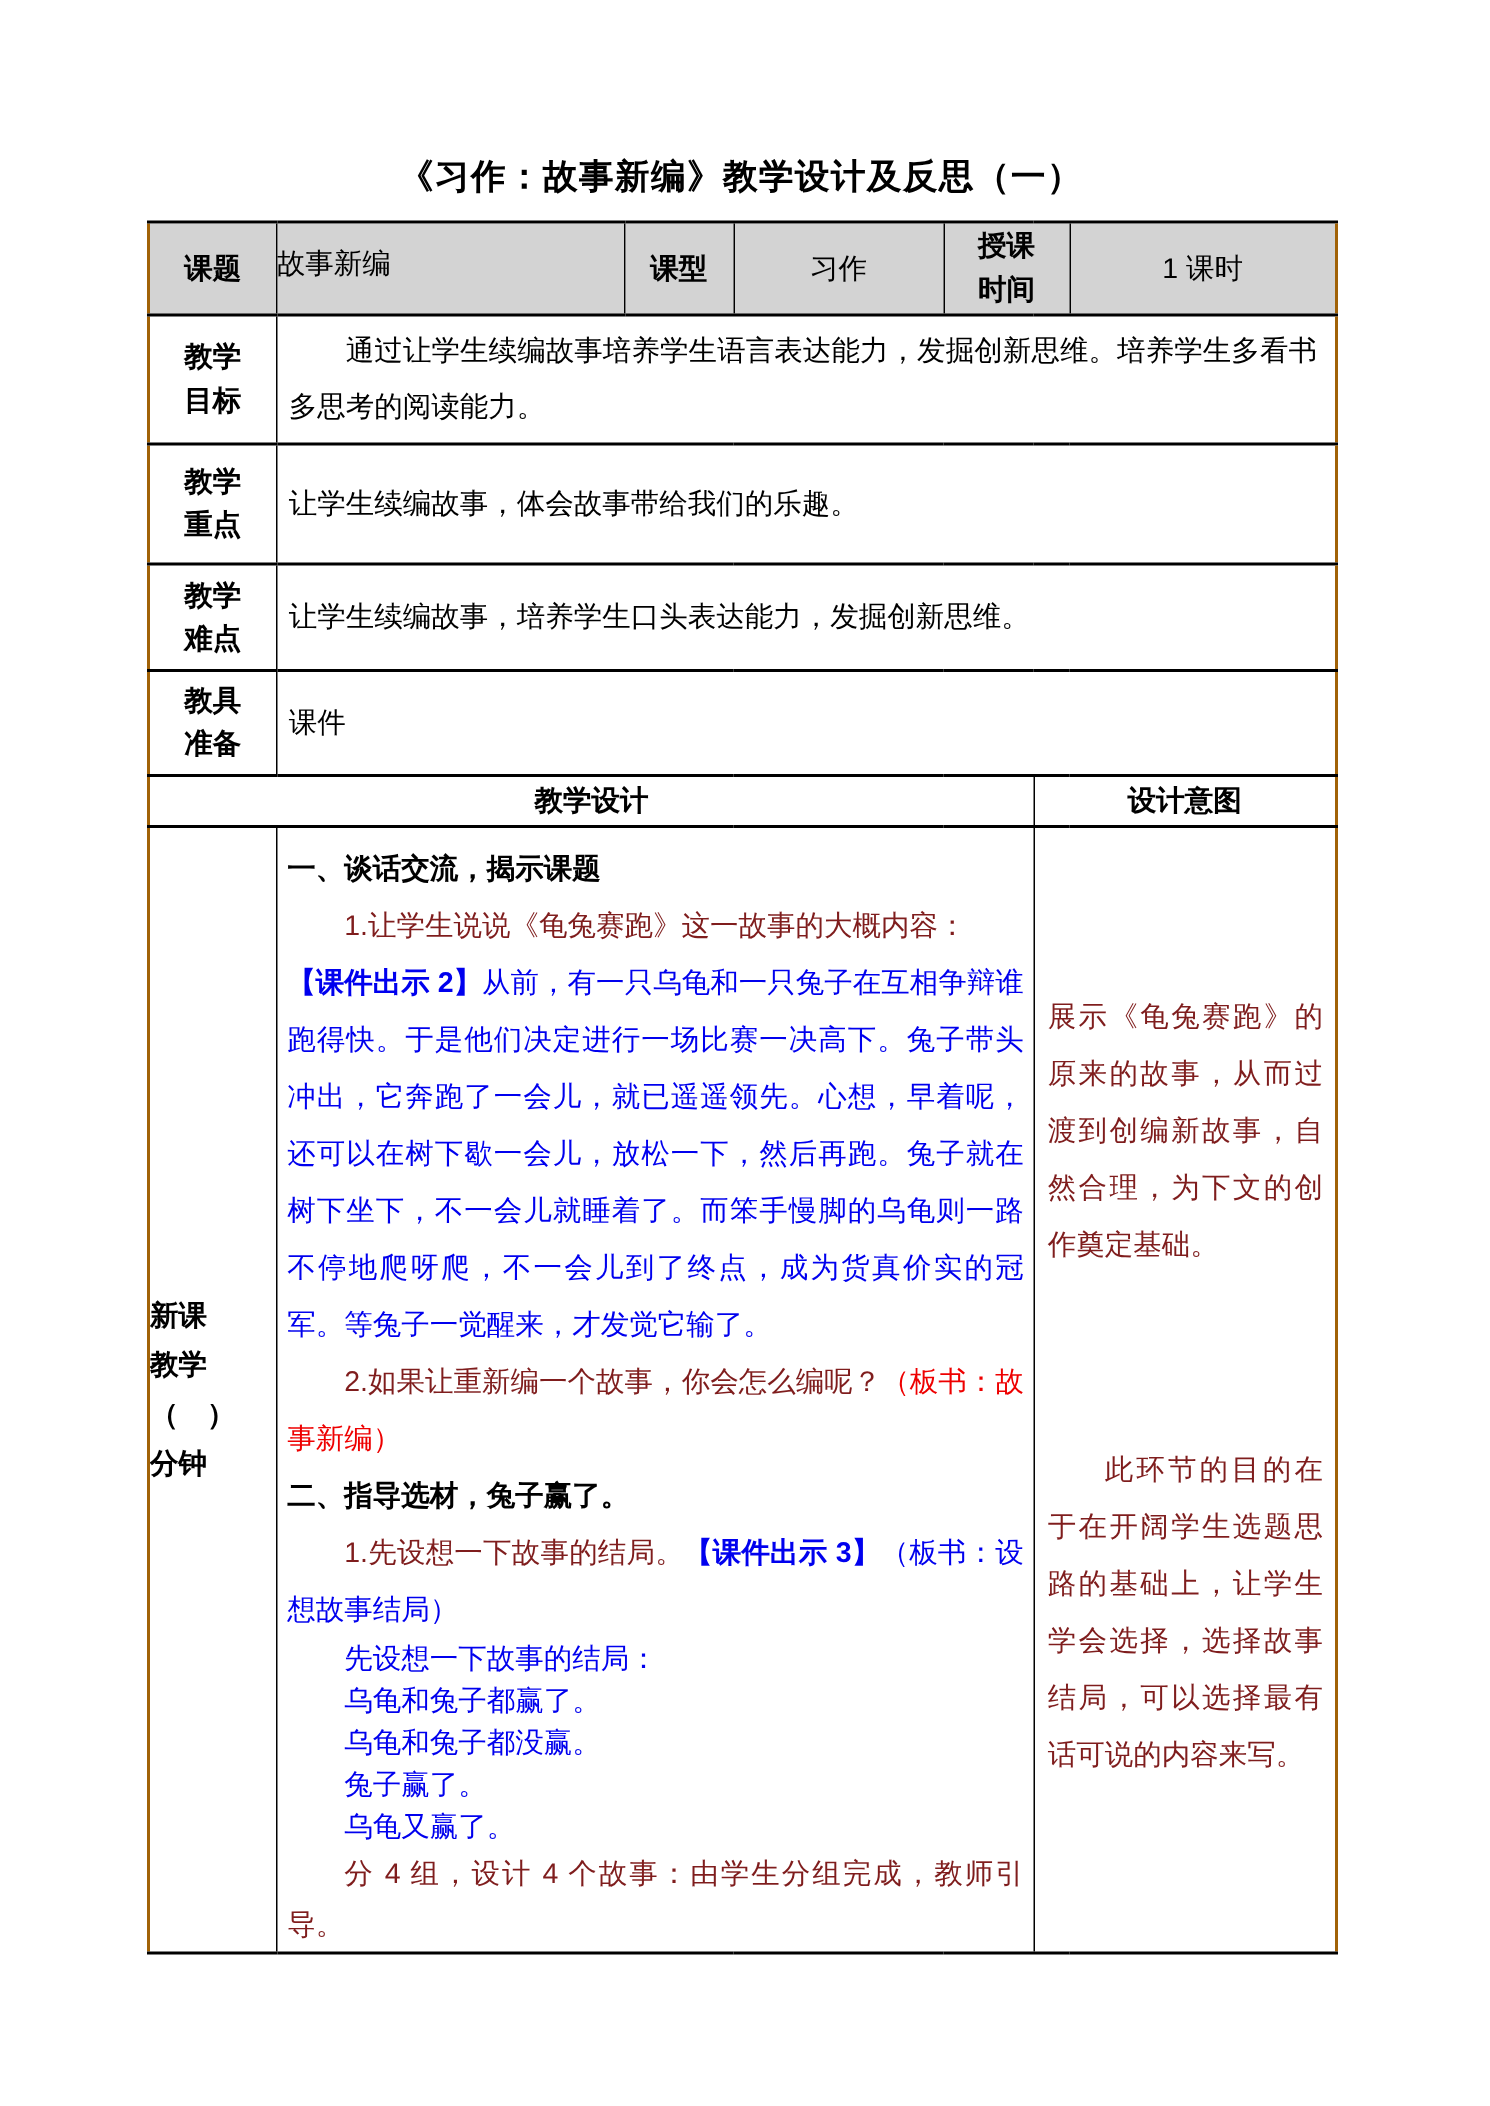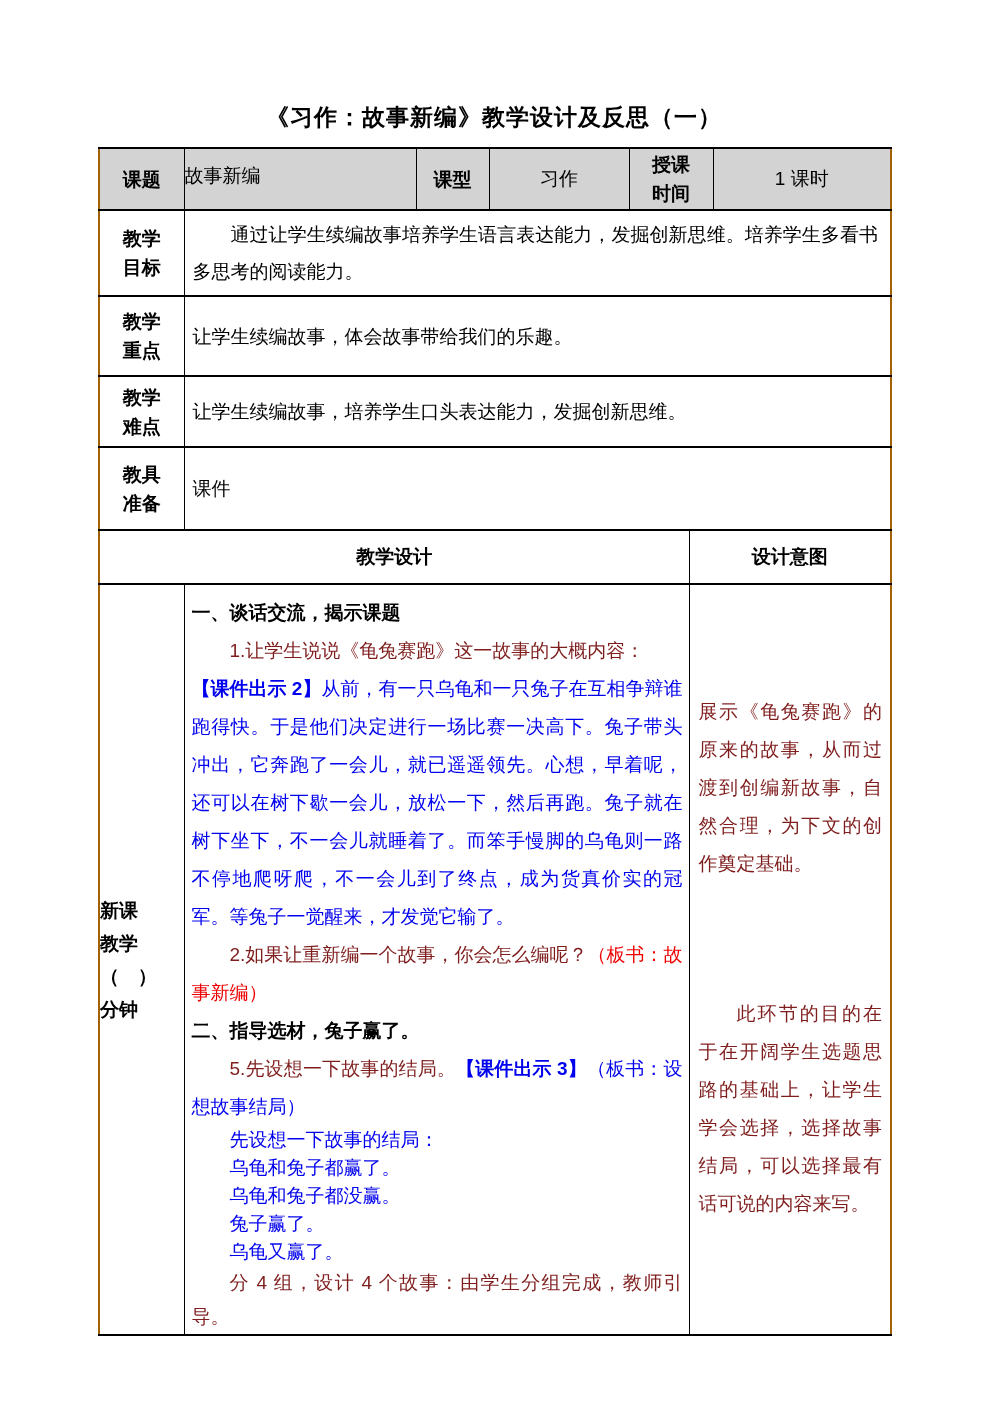--- a/index.html
+++ b/index.html
@@ -17,21 +17,21 @@
   }
   table.plan {
     border-collapse: collapse; table-layout: fixed; width: 792px;
     border: 2px solid #a16207; font-size: 19px;
   }
   td {
     border: 1px solid #000; border-top-width: 2px; border-bottom-width: 2px;
     padding: 0; vertical-align: middle; overflow: hidden;
   }
   .r1 { height: 62px; } .r2 { height: 86px; } .r3 { height: 80px; }
-  .r4 { height: 71px; } .r5 { height: 83px; } .r6 { height: 54px; }
+  .r4 { height: 71px; } .r5 { height: 70px; } .r6 { height: 34px; }
   .r7 { height: 733px; }
   .gray-row td { background: var(--gray); }
   .lbl {
     font-weight: bold; text-align: center; white-space: pre-line; line-height: 29px;
   }
   .val { text-align: center; }
   .val-bottom { vertical-align: bottom; padding-bottom: 20px; }
   .content-cell { padding: 4px 12px 4px 8px; line-height: 37px; text-align: justify; }
   .content-cell.first-indent { text-indent: 38px; }
   .hdr { font-weight: bold; text-align: center; }
@@ -112,21 +112,21 @@
       <td class="stage-cell">新课
 教学
 （　）
 分钟</td>
       <td class="main-cell" colspan="4">
             <p class="p-head"><span class="seg-black-bold">一、谈话交流，揭示课题</span></p>
             <p class="p-norm indent"><span class="seg-black">1.让学生说说《龟兔赛跑》这一故事的大概内容：</span></p>
             <p class="p-norm"><span class="seg-blue-bold">【课件出示 2】</span><span class="seg-blue">从前，有一只乌龟和一只兔子在互相争辩谁跑得快。于是他们决定进行一场比赛一决高下。兔子带头冲出，它奔跑了一会儿，就已遥遥领先。心想，早着呢，还可以在树下歇一会儿，放松一下，然后再跑。兔子就在树下坐下，不一会儿就睡着了。而笨手慢脚的乌龟则一路不停地爬呀爬，不一会儿到了终点，成为货真价实的冠军。等兔子一觉醒来，才发觉它输了。</span></p>
             <p class="p-norm indent"><span class="seg-black">2.如果让重新编一个故事，你会怎么编呢？</span><span class="seg-red">（板书：故事新编）</span></p>
             <p class="p-head"><span class="seg-black-bold">二、指导选材，兔子赢了。</span></p>
-            <p class="p-norm indent"><span class="seg-black">5.先设想一下故事的结局。</span><span class="seg-blue-bold">【课件出示 3】</span><span class="seg-blue">（板书：设想故事结局）</span></p>
+            <p class="p-norm indent"><span class="seg-black">1.先设想一下故事的结局。</span><span class="seg-blue-bold">【课件出示 3】</span><span class="seg-blue">（板书：设想故事结局）</span></p>
             <p class="p-list"><span class="seg-blue">先设想一下故事的结局：</span></p>
             <p class="p-list"><span class="seg-blue">乌龟和兔子都赢了。</span></p>
             <p class="p-list"><span class="seg-blue">乌龟和兔子都没赢。</span></p>
             <p class="p-list"><span class="seg-blue">兔子赢了。</span></p>
             <p class="p-list"><span class="seg-blue">乌龟又赢了。</span></p>
             <p class="p-end indent"><span class="seg-black">分 4 组，设计 4 个故事：由学生分组完成，教师引导。</span></p>
           </td>
       <td class="intent-cell" colspan="2">
             <p class="p-norm"><span class="seg-black">展示《龟兔赛跑》的原来的故事，从而过渡到创编新故事，自然合理，为下文的创作奠定基础。</span></p>
             <p class="p-norm indent gap"><span class="seg-black">此环节的目的在于在开阔学生选题思路的基础上，让学生学会选择，选择故事结局，可以选择最有话可说的内容来写。</span></p>

